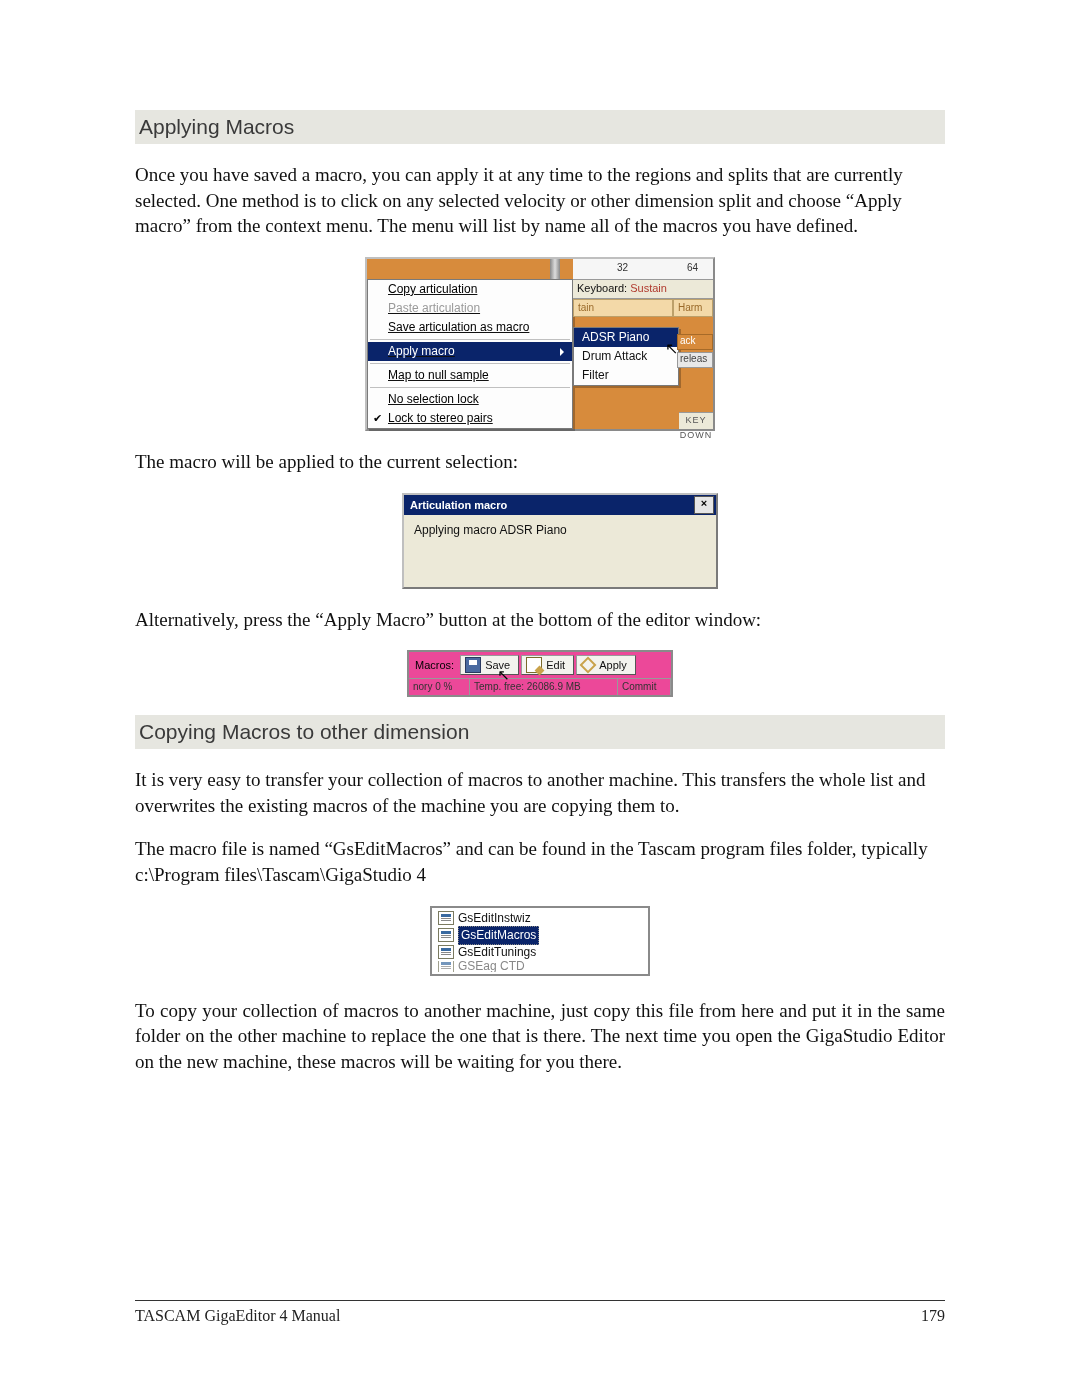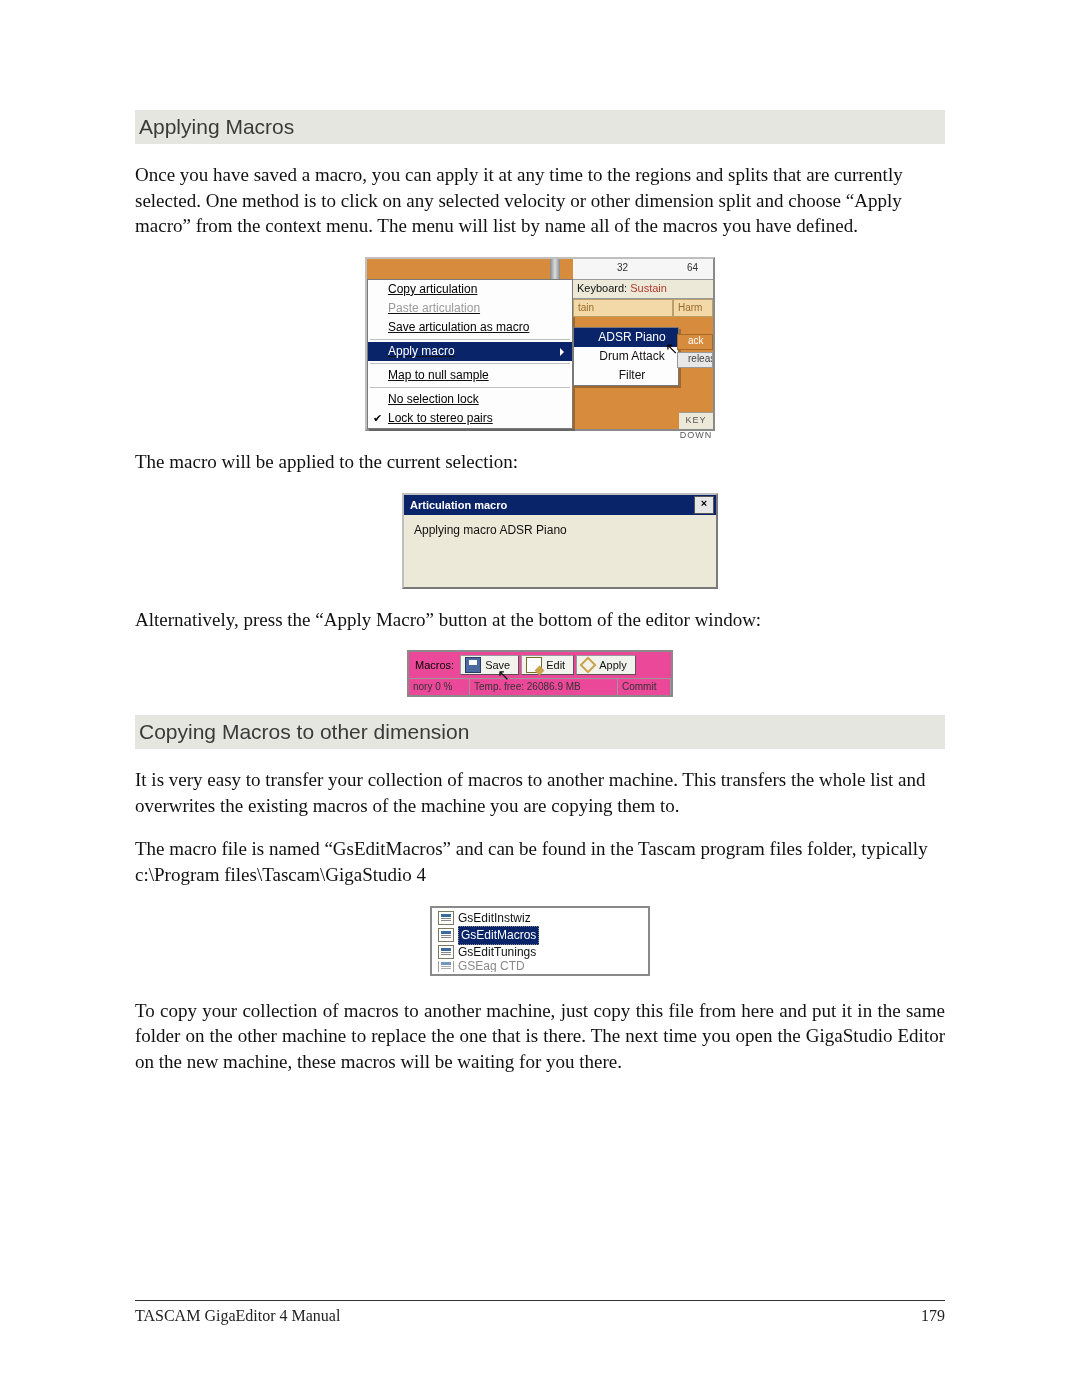--- a/index.html
+++ b/index.html
@@ -156,23 +156,22 @@
   .fig1 .submenu {
     position: absolute;
     left: 0;
     top: 68px;
     width: 104px;
     background: #fdfdfd;
     border: 1px solid #7a7a7a;
     box-shadow: 2px 2px 0 rgba(0,0,0,.25);
   }
   .fig1 .submenu .mi {
-    padding: 2px 8px 3px 20px;
+    padding: 2px 8px 3px 8px;
     white-space: nowrap;
-    text-align: center;
   }
   .fig1 .submenu .mi.sel {
     background: #0a246a;
     color: #fff;
   }
   .fig1 .cursor-arrow {
     position: absolute;
     left: 92px;
     top: 80px;
     font-size: 16px;
@@ -186,21 +185,21 @@
     width: 36px;
     font-size: 10px;
   }
   .fig1 .rightside .rstrip {
     background: #e8e8e8;
     border: 1px solid #999;
     height: 14px;
     margin-bottom: 2px;
     line-height: 12px;
     overflow: hidden;
-    padding-left: 10px;
+    padding-left: 2px;
     color: #444;
   }
   .fig1 .rightside .rstrip.orange {
     background: #d78b3c;
     border-color: #a66a28;
     color: #fff;
   }
   .fig1 .keydown {
     position: absolute;
     bottom: 0;

